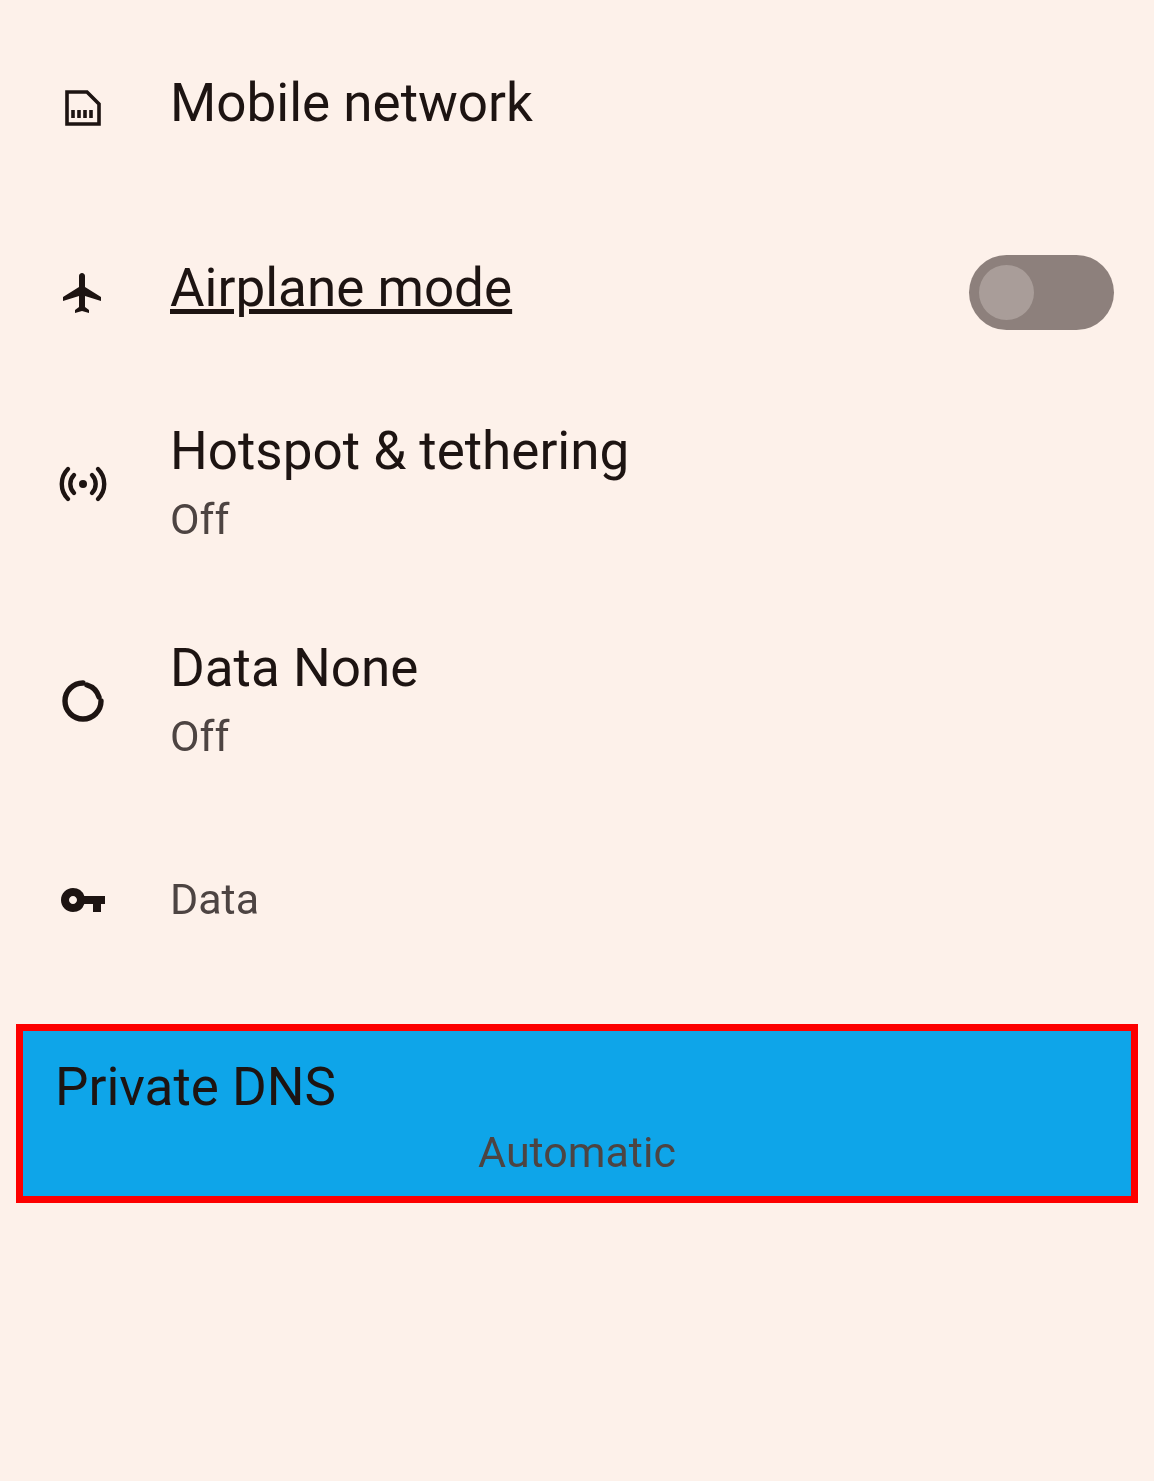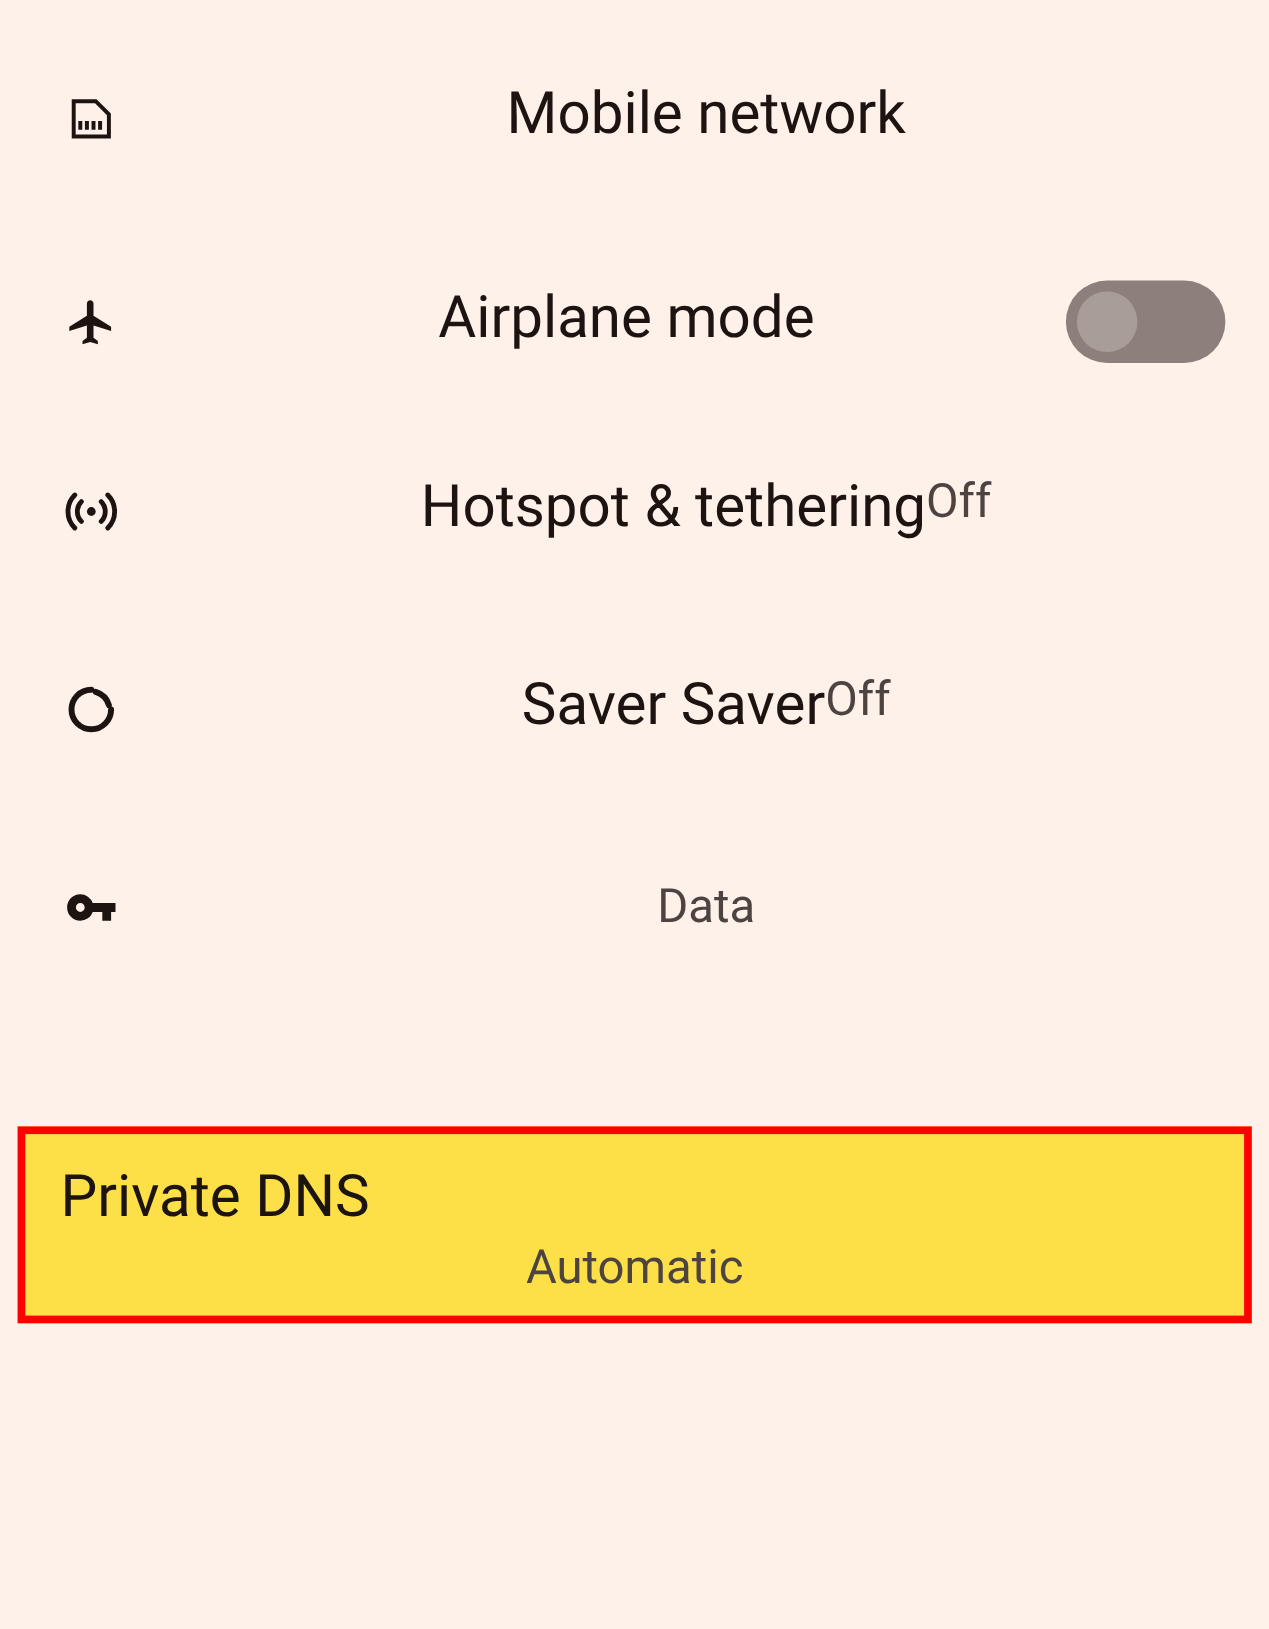--- a/index.html
+++ b/index.html
@@ -32,20 +32,21 @@
       justify-content: center;
       flex-shrink: 0;
     }
     .settings-item .icon-wrap svg {
       width: 48px;
       height: 48px;
     }
     .settings-item .text-wrap {
       flex: 1;
       display: flex;
+      flex-direction: column;
       justify-content: center;
       padding-left: 35px;
     }
     .settings-item .title {
       font-size: 53px;
       line-height: 1.2;
       color: #1d1412;
       margin-bottom: 8px;
     }
     .settings-item .subtitle {
@@ -69,38 +70,39 @@
       height: 55px;
       background-color: #a99d99;
       border-radius: 50%;
     }
     .highlighted-item {
       position: absolute;
       bottom: 278px;
       left: 16px;
       right: 16px;
       border: 7px solid #fd0000;
-      background-color: #fde047;
+      background-color: #0ea5e9;
       padding: 25px 32px 15px 32px;
       cursor: pointer;
     }
     .highlighted-item .title {
       font-size: 53px;
       line-height: 1.2;
       color: #1d1412;
       margin-bottom: 6px;
     }
     .highlighted-item .subtitle {
       font-size: 43px;
       line-height: 1.3;
       color: #4d4442;
       text-align: center;
     }
     .item-airplane {
       min-height: 160px;
+      text-decoration: underline;
     }
     .item-mobile {
       padding-top: 20px;
     }
   </style>
 </head>
 <body>
 
 <div class="settings-list">
 
@@ -150,21 +152,21 @@
   </div>
 
   <div class="settings-item">
     <div class="icon-wrap">
       <svg viewBox="0 0 24 24" fill="none" stroke="#1d1412" stroke-width="2.7">
         <path d="M12 3 a9 9 0 1 0 9 9" stroke-linecap="round"></path>
         <path d="M14 4 a9 9 0 0 1 6 6" stroke-linecap="round"></path>
       </svg>
     </div>
     <div class="text-wrap">
-      <div class="title">Saver Saver</div>
+      <div class="title">Data None</div>
       <div class="subtitle">Off</div>
     </div>
   </div>
 
   <div class="settings-item">
     <div class="icon-wrap">
       <svg viewBox="0 0 24 24" fill="#1d1412">
         <path d="M12.65 10A5.99 5.99 0 0 0 7 6c-3.31 0-6 2.69-6 6s2.69 6 6 6a5.99 5.99 0 0 0 5.65-4H17v4h4v-4h2v-4H12.65zM7 14c-1.1 0-2-.9-2-2s.9-2 2-2 2 .9 2 2-.9 2-2 2z"></path>
       </svg>
     </div>

